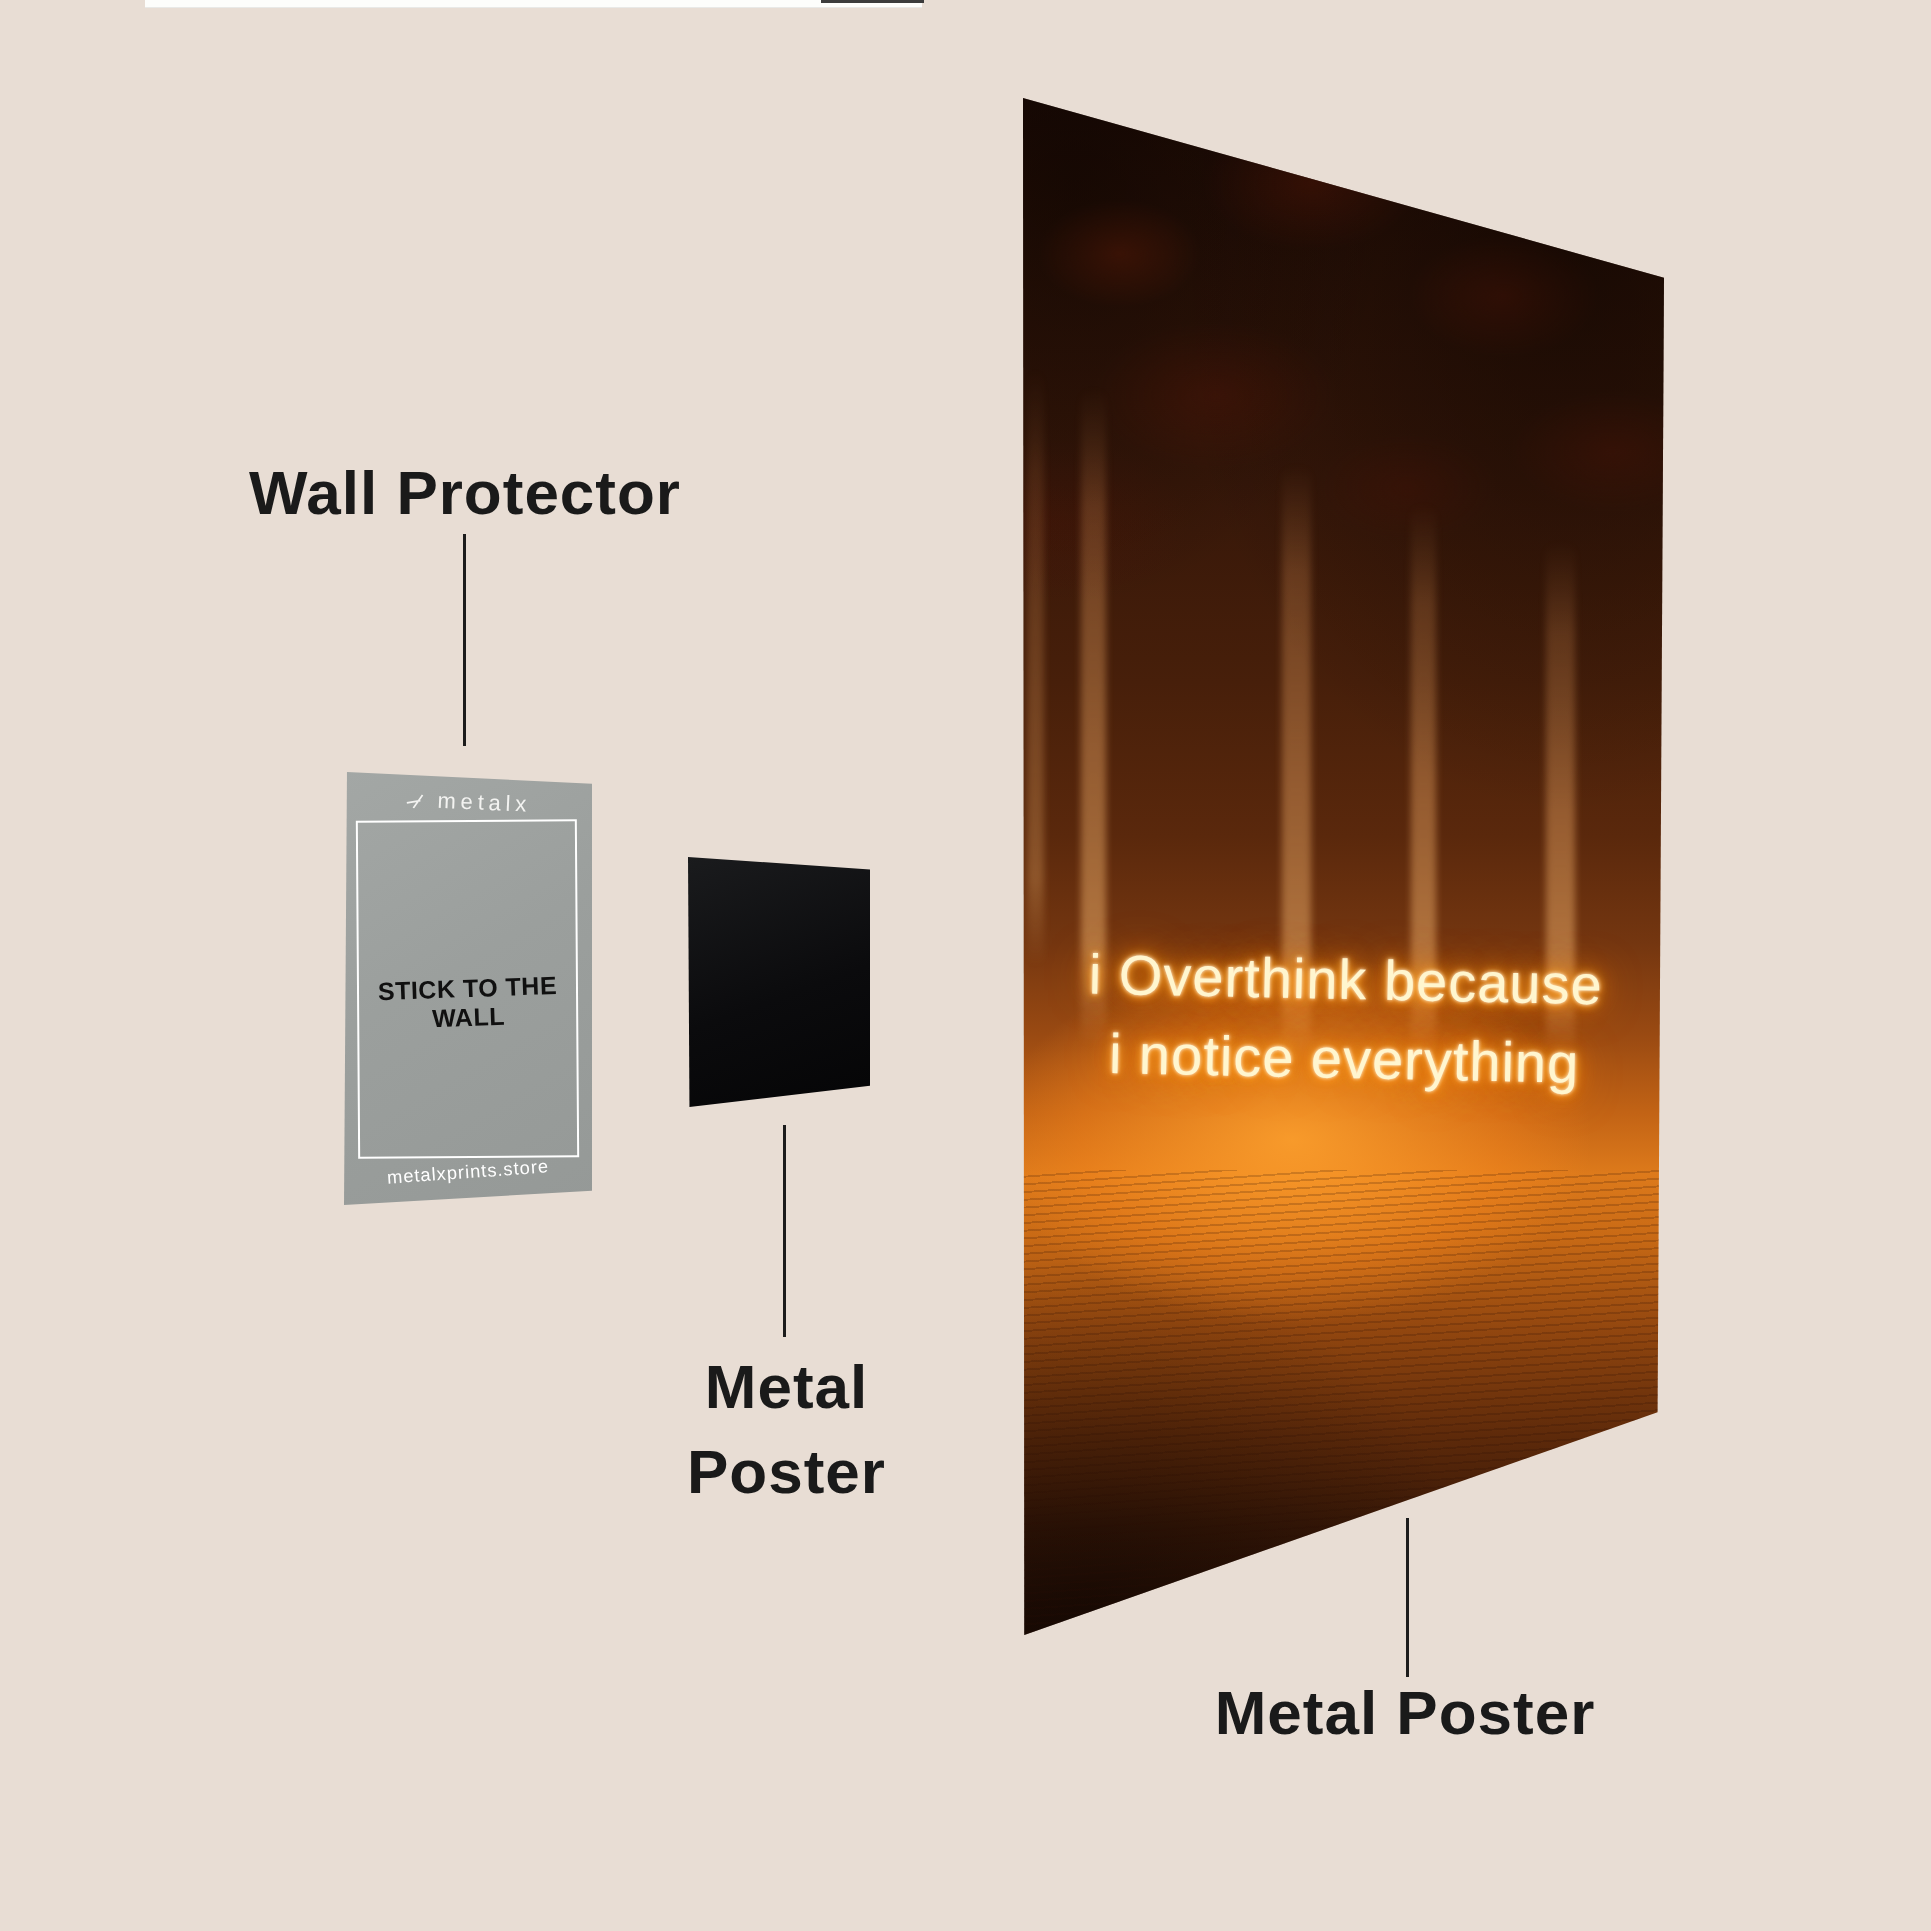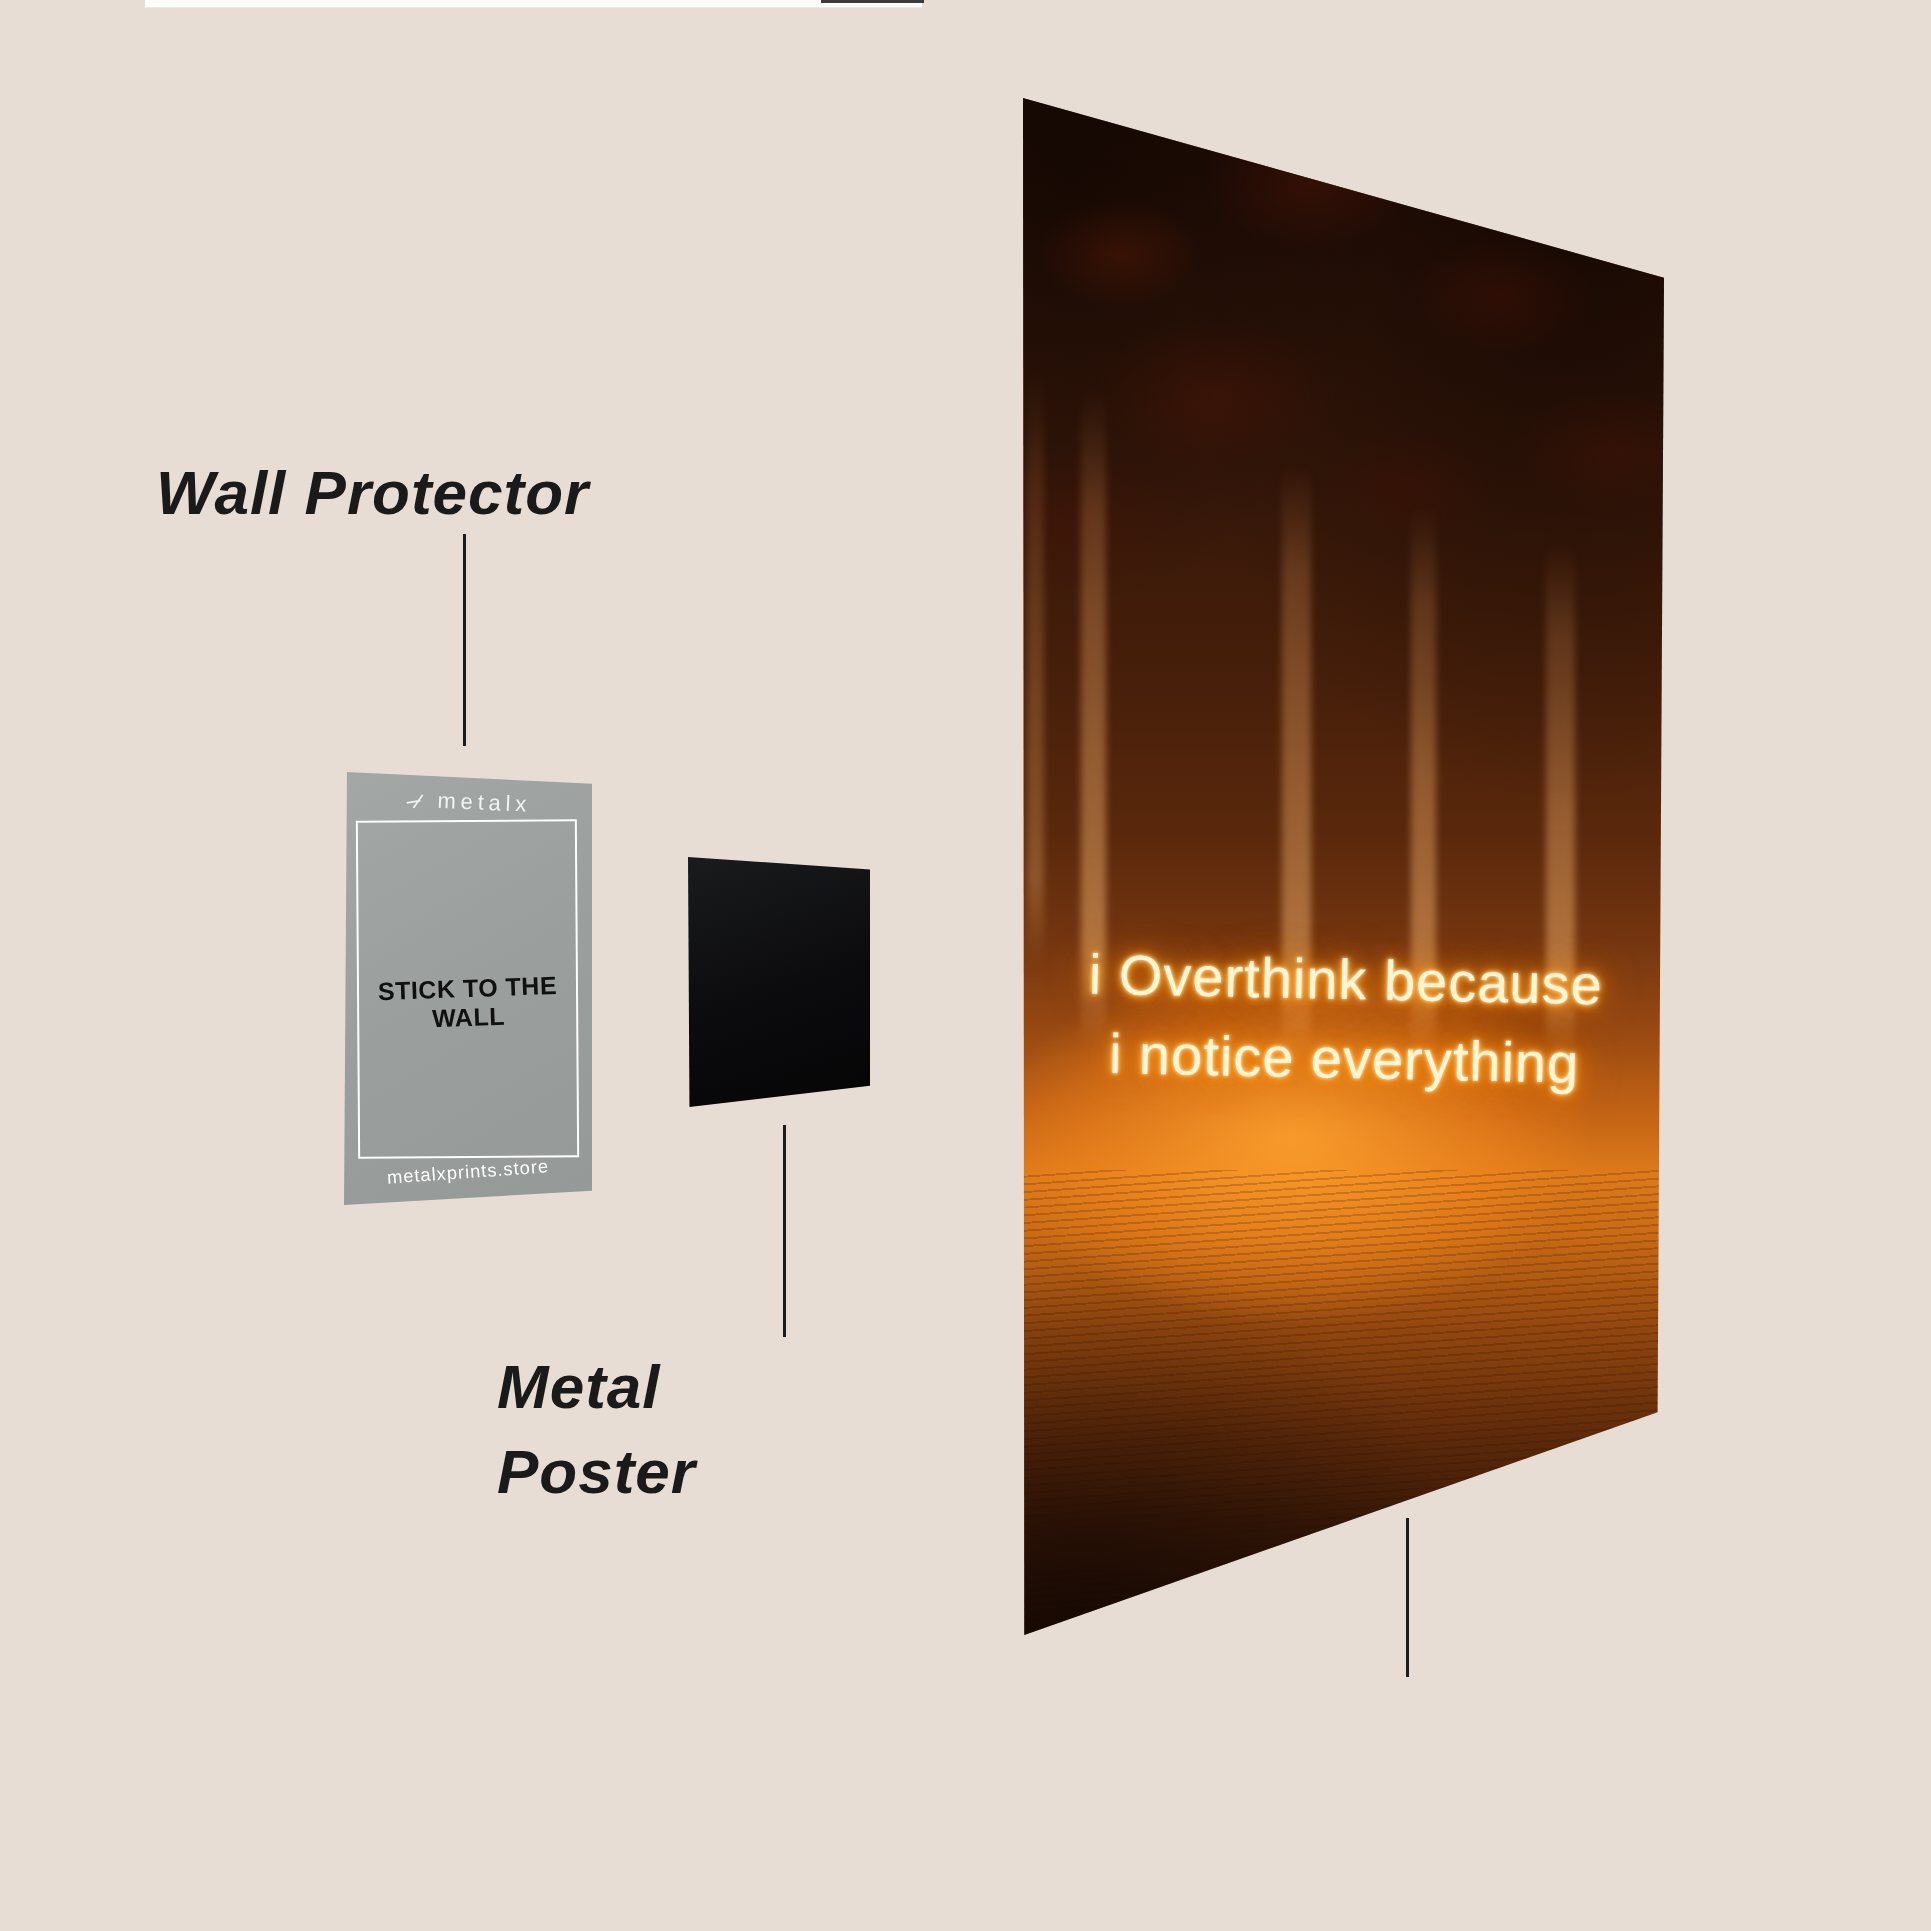--- a/index.html
+++ b/index.html
@@ -8,21 +8,21 @@
   #stage{position:relative;width:1931px;height:1931px;background:#e8ddd4;}
 
   
   .top-strip{position:absolute;left:145px;top:0;width:777px;height:6.8px;
              background:#fdfdfb;border-bottom:1px solid rgba(0,0,0,.08);}
   .top-strip-dark{position:absolute;left:821px;top:0;width:103px;height:2.9px;
              background:#3c3c3c;}
 
   
   .label{position:absolute;color:#1a1a1a;font-size:62px;font-weight:600;
-         letter-spacing:1px;text-align:left;line-height:1.0;font-style:italic;}
+         letter-spacing:1px;text-align:center;line-height:1.0;}
   .wall-label{left:156px;top:462px;width:618px;}
   .magnet-label{left:497px;top:1344px;width:579px;line-height:85px;}
   .poster-label{left:1067px;top:1682px;width:676px;}
 
   .cline{position:absolute;width:2.9px;background:#1c1c1c;}
   .wall-line{left:463px;top:534px;height:212px;}
   .magnet-line{left:783px;top:1125px;height:212px;}
   .poster-line{left:1406px;top:1518px;height:159px;}
 
   
@@ -126,15 +126,16 @@
     <div class="trunk t4"></div>
     <div class="poster-vignette"></div>
     <div class="glow"></div>
     <div class="ground"></div>
     <div class="neon">
       <div>i Overthink because</div>
       <div>i notice everything</div>
     </div>
   </div>
   <div class="cline poster-line"></div>
+  <div class="label poster-label">Metal Poster</div>
 
 </div>
 
 
 </body></html>

